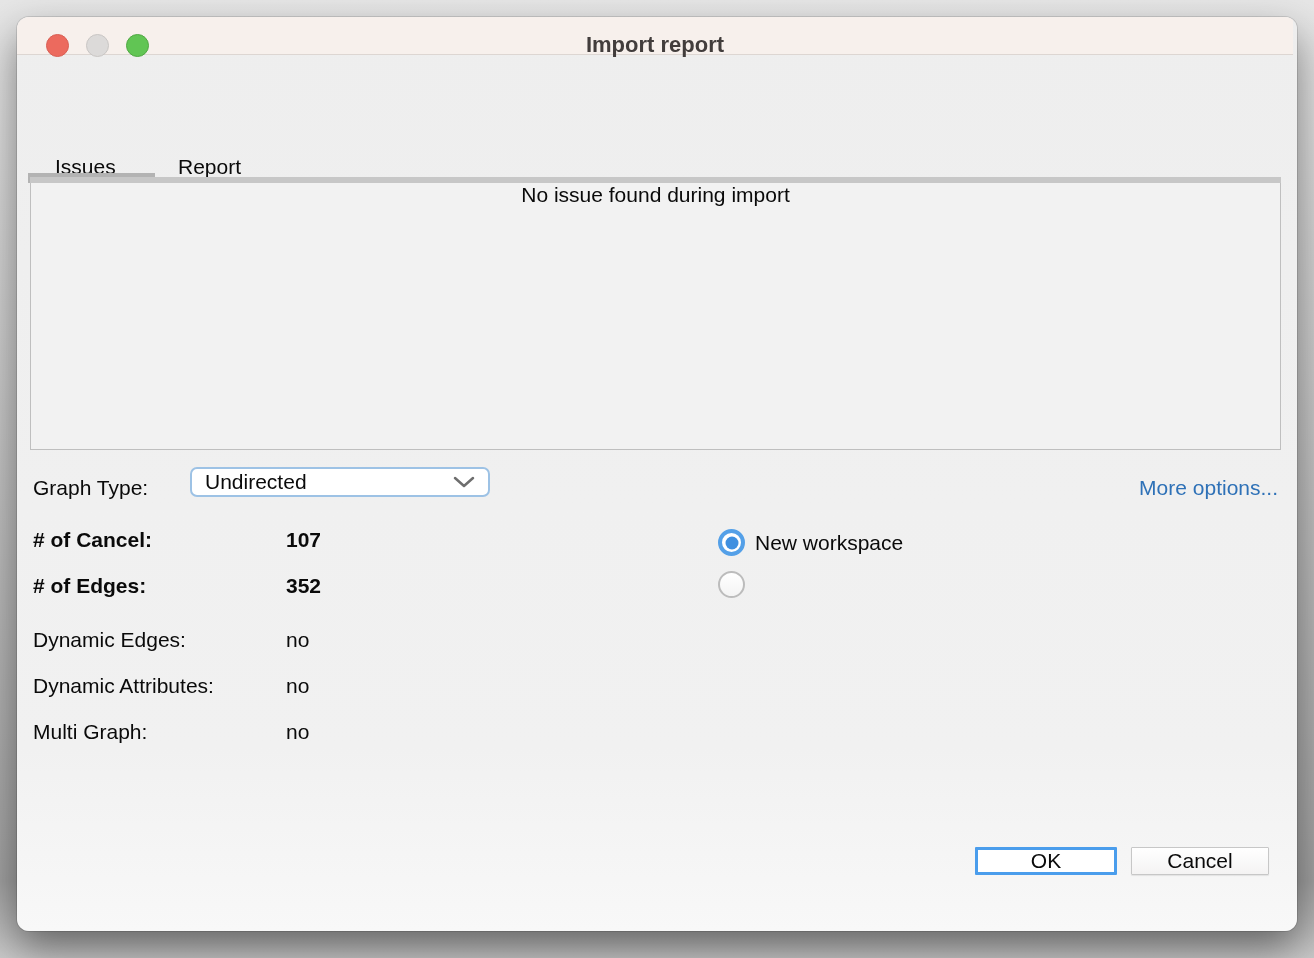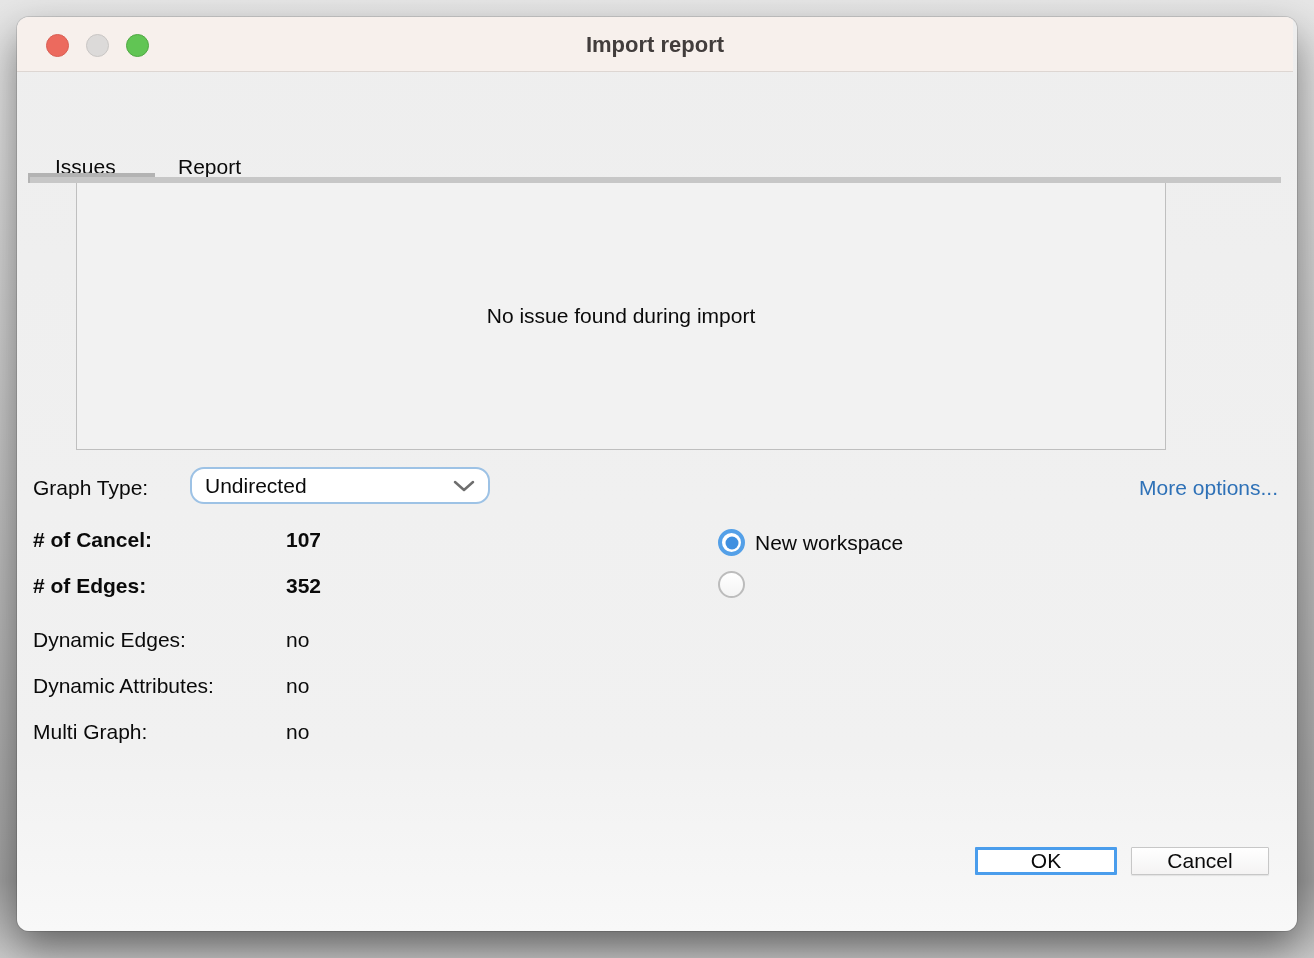--- a/index.html
+++ b/index.html
@@ -17,21 +17,21 @@
     width: 1280px; height: 914px;
     border-radius: 12px;
     background: linear-gradient(180deg, #eeeeee 0%, #f1f1f1 80%, #f8f8f8 100%);
     box-shadow: 0 18px 40px rgba(0,0,0,0.45), 0 0 0 1px rgba(0,0,0,0.12);
     overflow: hidden;
   }
 
   .titlebar {
     position: absolute;
     left: 0; top: 0; right: 4px;
-    height: 55px;
+    height: 38px;
     background: #f7f0ec;
     border-bottom: 1px solid #ddd6d2;
   }
   .traffic { position: absolute; top: 17px; width: 23px; height: 23px; border-radius: 50%; }
   .t-close { left: 29px; background: #ec6a5e; border: 1px solid #d95f54; }
   .t-min   { left: 69px; background: #dcdad9; border: 1px solid #c9c6c4; }
   .t-zoom  { left: 109px; background: #61c554; border: 1px solid #50a843; }
   .title {
     position: absolute; left: 0; right: 0; top: 0; height: 55px;
     display: flex; align-items: center; justify-content: center;
@@ -45,32 +45,32 @@
   .tab-issues { left: 38px; }
   .tab-report { left: 161px; }
   .tab-indicator-selected {
     position: absolute; left: 11px; top: 156px; width: 127px; height: 10px; background: #b3b3b3;
   }
   .tab-strip-bar {
     position: absolute; left: 13px; top: 160px; width: 1251px; height: 6px; background: #c7c7c7;
   }
 
   .issues-panel {
-    position: absolute; left: 13px; top: 166px; width: 1090px; height: 267px;
+    position: absolute; left: 13px; top: 166px; width: 1251px; height: 267px;
     background: #f2f2f2;
     border: 1px solid #bfbfbf; border-top: none;
-    display: flex; align-items: center; justify-content: center; margin-left: 46px;
+    display: flex; justify-content: center;
   }
   .issues-message { font-size: 21px; color: #0a0a0a; }
 
   .graphtype-label { position: absolute; left: 16px; top: 459px; font-size: 21px; color: #0a0a0a; }
   .graphtype-select {
-    position: absolute; left: 173px; top: 450px; width: 300px; height: 37px;
+    position: absolute; left: 173px; top: 450px; width: 300px; height: 30px;
     background: #ffffff;
-    border: 2px solid #9dc2e5; border-radius: 14px;
+    border: 2px solid #9dc2e5; border-radius: 7px;
     display: flex; align-items: center;
     padding-left: 13px; padding-right: 12px;
     font-size: 21px; color: #0a0a0a;
     cursor: default;
   }
   .graphtype-select .chevron { margin-left: auto; display: flex; align-items: center; }
 
   .more-options {
     position: absolute; right: 19px; top: 459px;
     font-size: 21px; color: #2e71b7; cursor: pointer;

